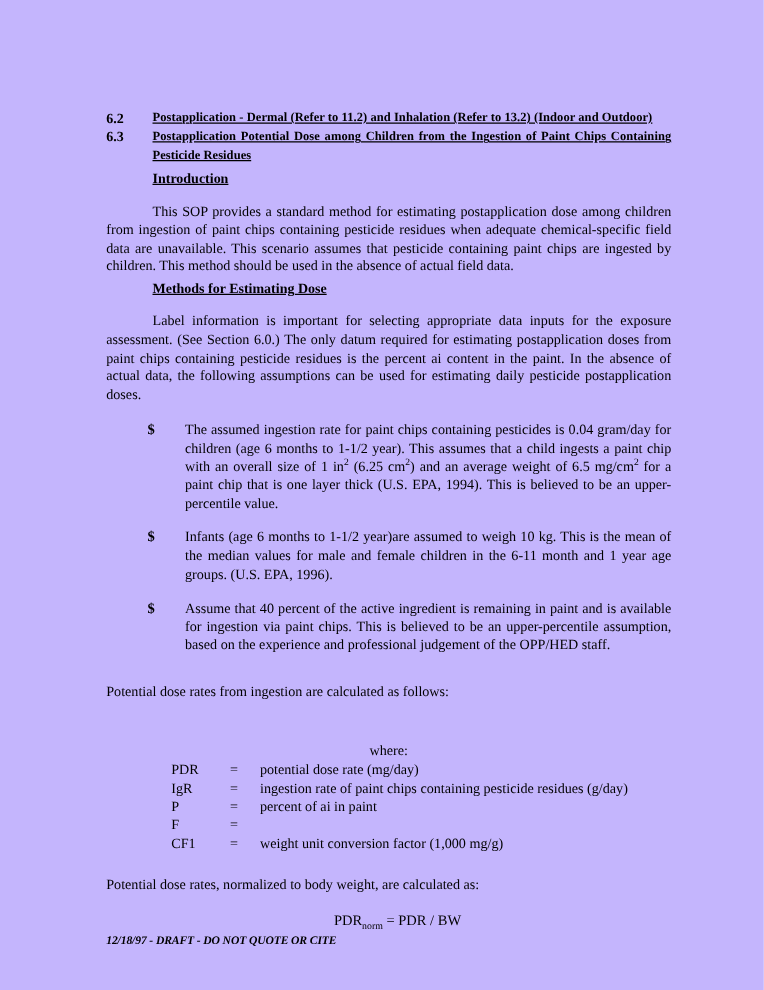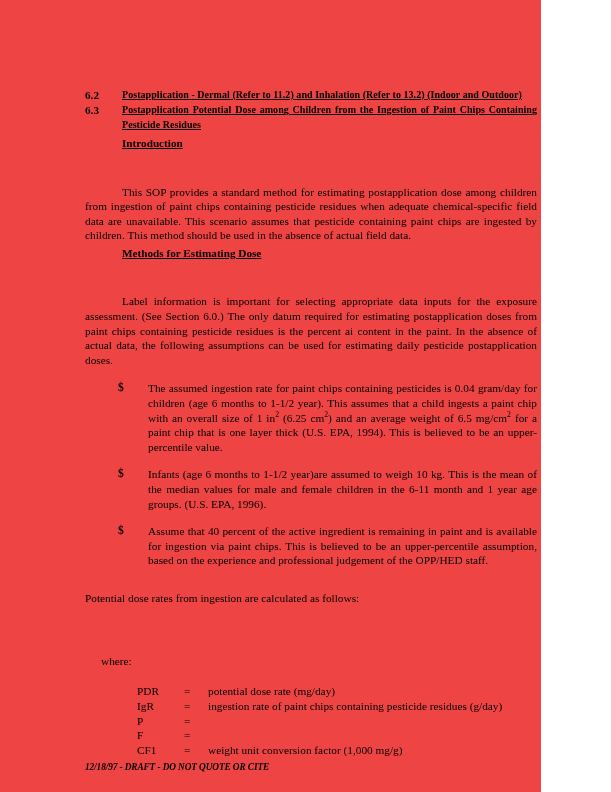--- a/index.html
+++ b/index.html
@@ -12,23 +12,23 @@
     height: 792px;
     position: relative;
     font-family: "Liberation Serif", "DejaVu Serif", serif;
     color: #000000;
     overflow: hidden;
   }
 
   .page {
     position: absolute;
     left: 0; top: 0;
-    width: 541px;
+    width: 611px;
     height: 792px;
-    background: #ef4444;
+    background: #c4b5fd;
   }
 
   .content {
     position: absolute;
     left: 85px;
     top: 88px;
     width: 452px;
   }
 
   
@@ -68,21 +68,21 @@
   .subhead-wrap { }
 
   
   p.body {
     margin: 0;
     font-size: 11.3px;
     line-height: 14.6px;
     text-align: justify;
     text-justify: inter-word;
   }
-  p.body.indent { text-indent: 37px; margin-top: 22px; }
+  p.body.indent { text-indent: 37px; }
   .gap-sm { height: 10px; }
   .gap-md { height: 14px; }
   .gap-lg { height: 18px; }
 
   
   .bullets {
     margin-left: 33px;
     width: 419px;
   }
   .bullet-row {
@@ -112,21 +112,22 @@
     font-size: 11.6px;
     line-height: 14.6px;
     margin: 0;
     padding-left: 14px;
   }
 
   
   .where-label {
     font-size: 11.3px;
     line-height: 14.6px;
-    margin: 16px;
+    margin: 0;
+    text-align: center;
   }
   .deflist {
     margin-left: 52px;
     margin-top: 1px;
   }
   .def-row {
     display: flex;
     align-items: baseline;
     font-size: 11.3px;
     line-height: 14.8px;
@@ -139,21 +140,21 @@
   .footer {
     position: absolute;
     left: 0;
     top: 748px;
     width: 611px;
     height: 22px;
   }
   .footer-note {
     position: absolute;
     left: 85px;
-    top: 14px;
+    top: 0;
     font-style: italic;
     font-weight: bold;
     font-size: 9.3px;
     letter-spacing: -0.1px;
   }
   .footer-page {
     position: absolute;
     left: 0;
     top: -14px;
     width: 611px;
@@ -225,34 +226,36 @@
         <div class="def-desc">potential dose rate (mg/day)</div>
       </div>
       <div class="def-row">
         <div class="def-term">IgR</div>
         <div class="def-eq">=</div>
         <div class="def-desc">ingestion rate of paint chips containing pesticide residues (g/day)</div>
       </div>
       <div class="def-row">
         <div class="def-term">P</div>
         <div class="def-eq">=</div>
+        <div class="def-desc">percent of ai in paint</div>
       </div>
       <div class="def-row">
         <div class="def-term">F</div>
         <div class="def-eq">=</div>
       </div>
       <div class="def-row">
         <div class="def-term">CF1</div>
         <div class="def-eq">=</div>
         <div class="def-desc">weight unit conversion factor (1,000 mg/g)</div>
       </div>
     </div>
 
     <div class="gap-lg"></div>
 
+    <p class="body">Potential dose rates, normalized to body weight, are calculated as:</p>
     <div class="gap-md"></div>
     <p class="equation"><span>PDR</span><sub>norm</sub><span> = PDR / BW</span></p>
 
   </div>
 
   <div class="footer">
     <div class="footer-note">12/18/97 - DRAFT - DO NOT QUOTE OR CITE</div>
   </div>
 </div>
 

